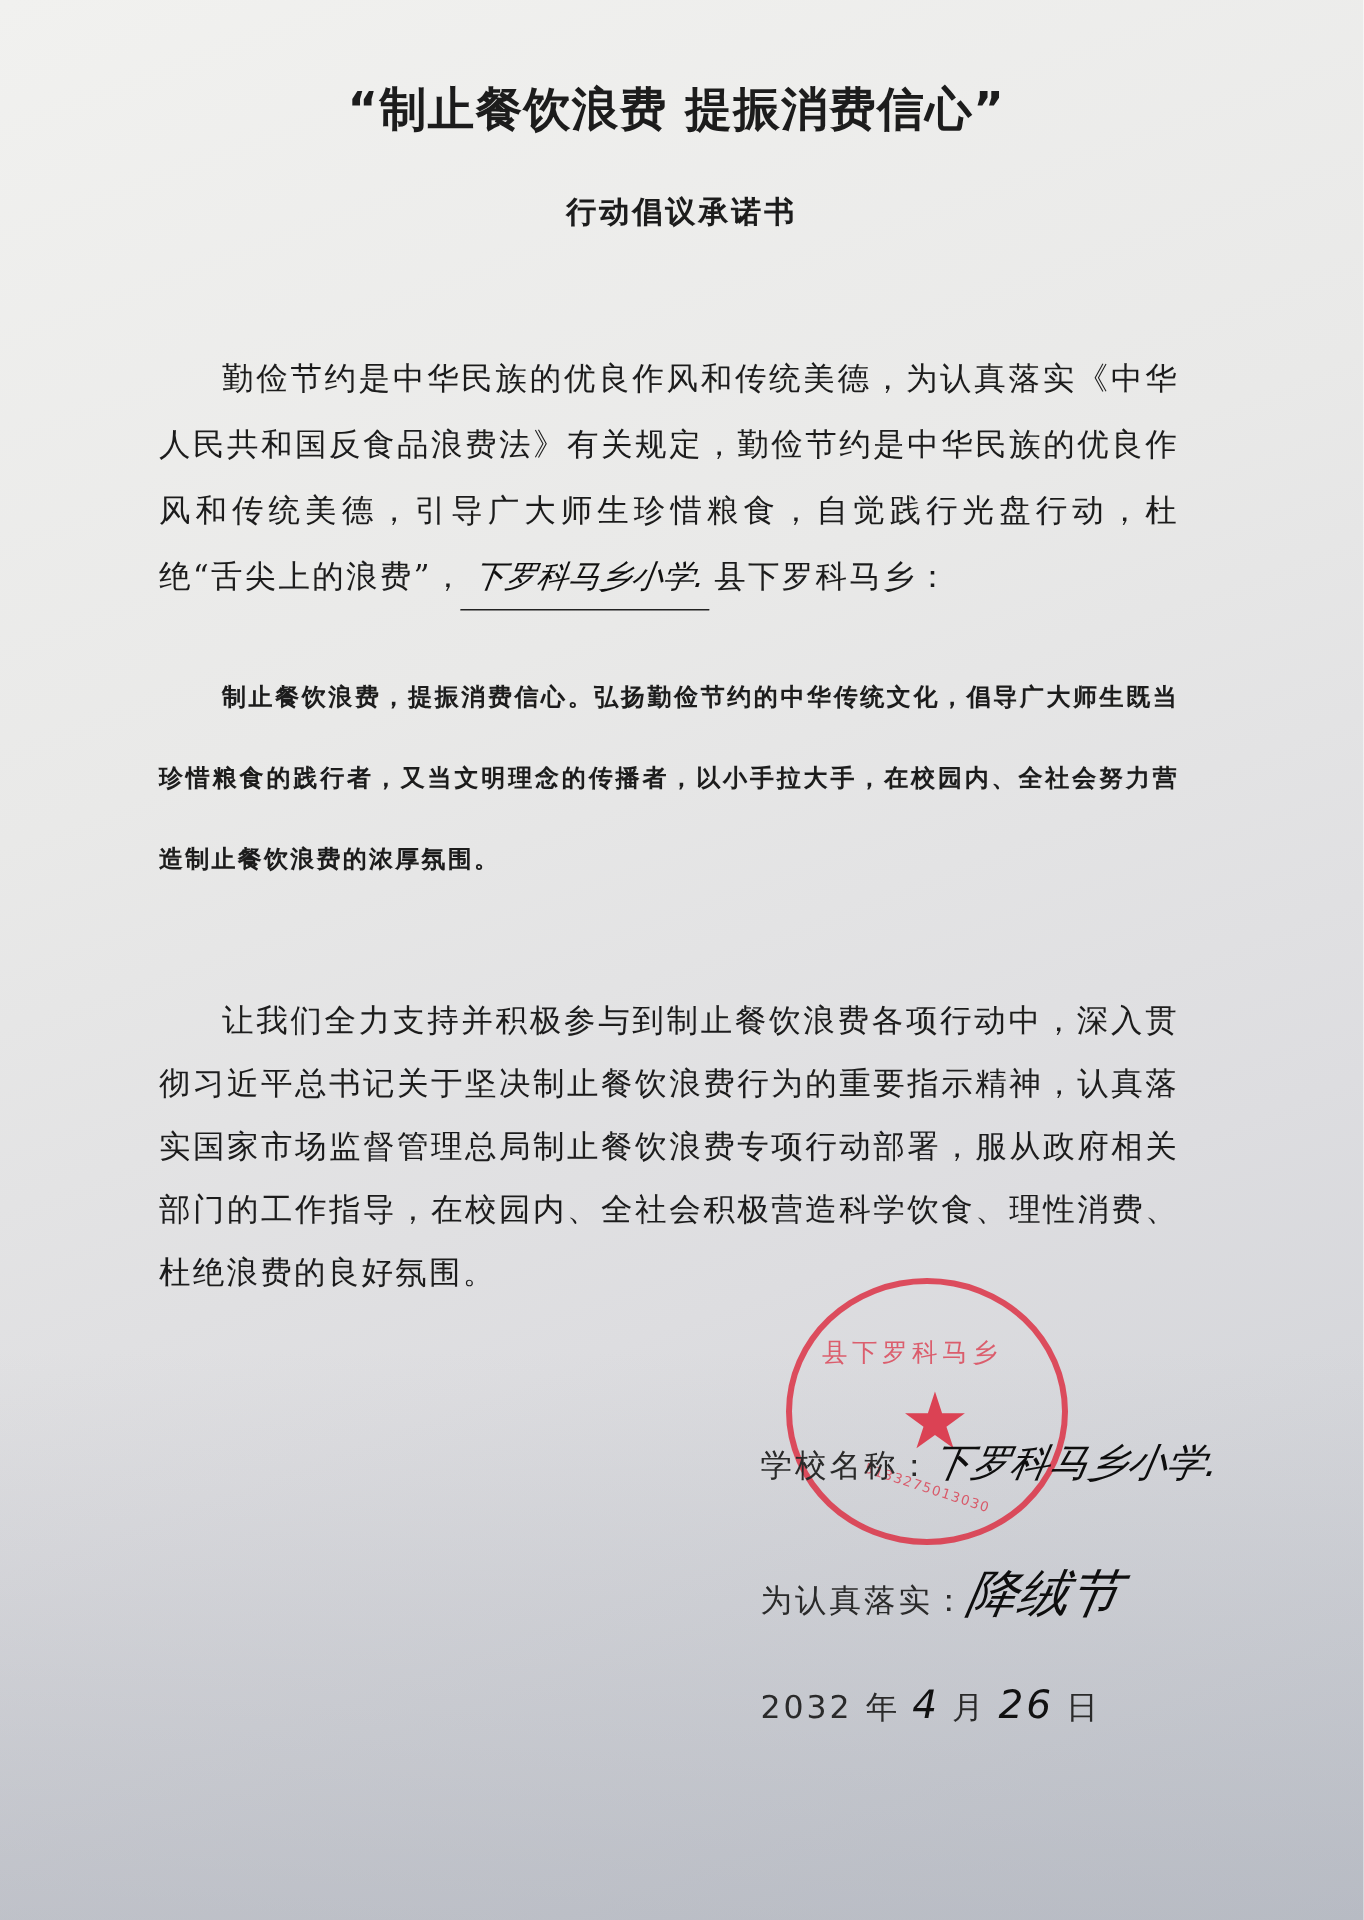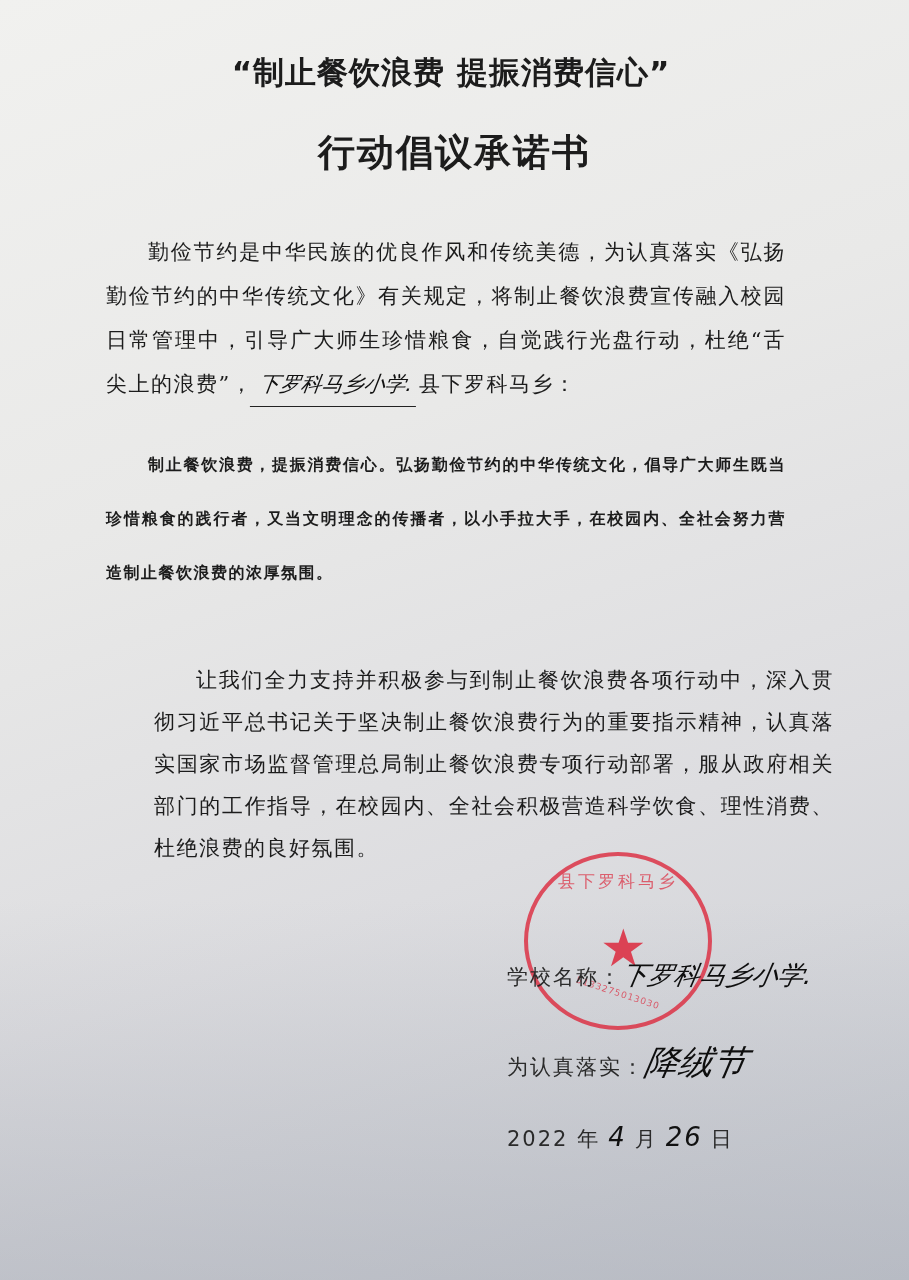--- a/index.html
+++ b/index.html
@@ -13,45 +13,45 @@
     position: absolute; left: 0; top: 900px; width: 909px; height: 380px;
     background: linear-gradient(180deg, rgba(160,165,175,0) 0%, rgba(150,155,168,0.35) 100%);
     pointer-events: none;
   }
   .title1 {
     position: absolute; top: 52px; left: 0; width: 902px; text-align: center;
     font-family: "DejaVu Sans", sans-serif; font-weight: bold; font-size: 31px; letter-spacing: 1px;
   }
   .title2 {
     position: absolute; top: 128px; left: 0; width: 909px; text-align: center;
-    font-family: "DejaVu Sans", sans-serif; font-weight: bold; font-size: 37px; letter-spacing: 2px;
+    font-family: "DejaVu Sans", sans-serif; font-weight: bold; font-size: 20px; letter-spacing: 2px;
   }
   .para {
     position: absolute; left: 106px; width: 680px; font-size: 21px; letter-spacing: 1.5px;
     text-align: justify; text-indent: 42px; margin: 0;
   }
   .p1 { top: 230px; line-height: 44px; }
   .p2 { top: 438px; line-height: 54px; font-family: "DejaVu Sans", sans-serif; font-weight: bold; font-size: 16px; }
-  .p3 { top: 659px; line-height: 42px; margin-left: 48px; }
+  .p3 { top: 659px; line-height: 42px; }
   .hand {
     font-family: "DejaVu Sans", sans-serif; font-style: italic; color: #111;
     display: inline-block; border-bottom: 1.5px solid #222; padding: 0 6px; text-indent: 0;
     letter-spacing: 0; transform: skewX(-8deg);
   }
   .stamp {
     position: absolute; left: 524px; top: 852px; width: 188px; height: 178px;
     border: 4px solid rgba(220,40,60,0.8); border-radius: 50%;
     box-sizing: border-box;
   }
   .stamp-star {
     position: absolute; left: 72px; top: 62px; font-size: 52px; color: rgba(220,40,60,0.85);
     font-family: "DejaVu Sans", sans-serif;
   }
   .stamp-text {
-    position: absolute; left: 20px; top: 14px; width: 140px; text-align: center;
+    position: absolute; left: 20px; top: 34px; width: 140px; text-align: left;
     color: rgba(220,40,60,0.7); font-size: 17px; font-family: "DejaVu Sans", sans-serif;
     letter-spacing: 3px;
   }
   .stamp-code {
     position: absolute; left: 30px; top: 132px; width: 120px; text-align: center;
     color: rgba(220,40,60,0.7); font-size: 9px; font-family: "DejaVu Sans", sans-serif;
     letter-spacing: 1px; transform: rotate(18deg);
   }
   .sign-row {
     position: absolute; left: 507px; font-size: 21px; letter-spacing: 2px; white-space: nowrap;
@@ -68,36 +68,36 @@
   .hw { font-family: "DejaVu Sans", sans-serif; font-style: italic; font-size: 26px; color: #111; padding: 0 8px; }
 </style>
 </head>
 <body>
 
 <div class="shade"></div>
 
 <div class="title1">“制止餐饮浪费  提振消费信心”</div>
 <div class="title2">行动倡议承诺书</div>
 
-<p class="para p1"><span>勤俭节约是中华民族的优良作风和传统美德，为认真落实《弘扬勤俭节约的中华传统文化》有关规定，将制止餐饮浪费宣传融入校园日常管理中，引导广大师生珍惜粮食，自觉践行光盘行动，杜绝“舌尖上的浪费”，</span><span class="hand">下罗科马乡小学.</span><span>县下罗科马乡：</span></p>
+<p class="para p1"><span>勤俭节约是中华民族的优良作风和传统美德，为认真落实《中华人民共和国反食品浪费法》有关规定，勤俭节约是中华民族的优良作风和传统美德，引导广大师生珍惜粮食，自觉践行光盘行动，杜绝“舌尖上的浪费”，</span><span class="hand">下罗科马乡小学.</span><span>县下罗科马乡：</span></p>
 
 <p class="para p2">制止餐饮浪费，提振消费信心。弘扬勤俭节约的中华传统文化，倡导广大师生既当珍惜粮食的践行者，又当文明理念的传播者，以小手拉大手，在校园内、全社会努力营造制止餐饮浪费的浓厚氛围。</p>
 
 <p class="para p3">让我们全力支持并积极参与到制止餐饮浪费各项行动中，深入贯彻习近平总书记关于坚决制止餐饮浪费行为的重要指示精神，认真落实国家市场监督管理总局制止餐饮浪费专项行动部署，服从政府相关部门的工作指导，在校园内、全社会积极营造科学饮食、理性消费、杜绝浪费的良好氛围。</p>
 
 <div class="stamp">
   <div class="stamp-text">县下罗科马乡</div>
   <div class="stamp-star">★</div>
   <div class="stamp-code">5133275013030</div>
 </div>
 
 <div class="sign-row r1">
   <span>学校名称：</span><span class="sig">下罗科马乡小学.</span>
 </div>
 
 <div class="sign-row r2">
   <span>为认真落实：</span><span class="sig sig-big">降绒节</span>
 </div>
 
 <div class="sign-row r3">
-  <span>2022</span>
+  <span>2032</span>
   <span>年</span><span class="hw">4</span><span>月</span><span class="hw">26</span><span>日</span>
 </div>
 
 </body></html>

